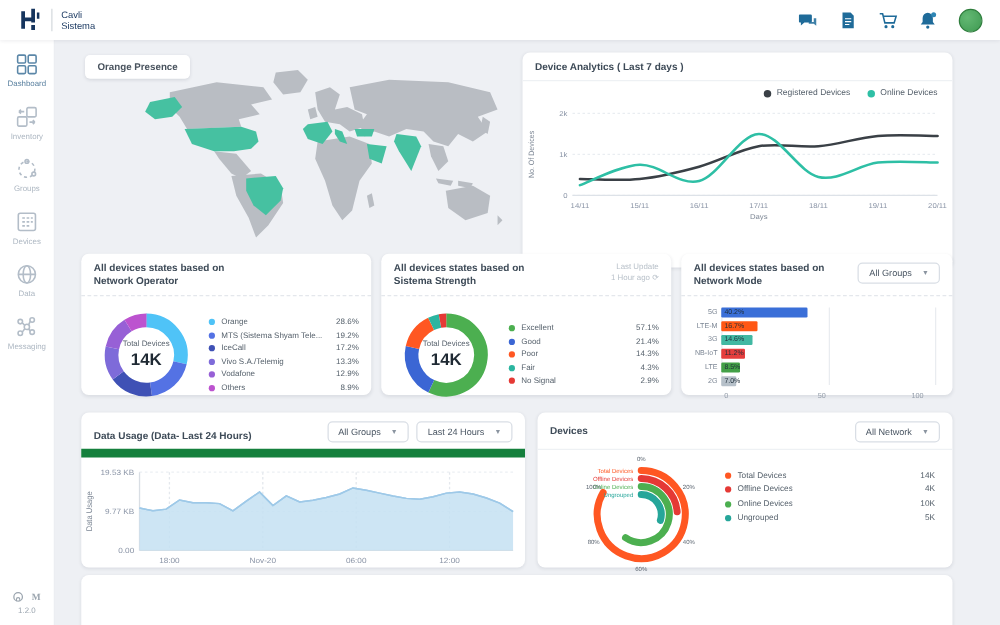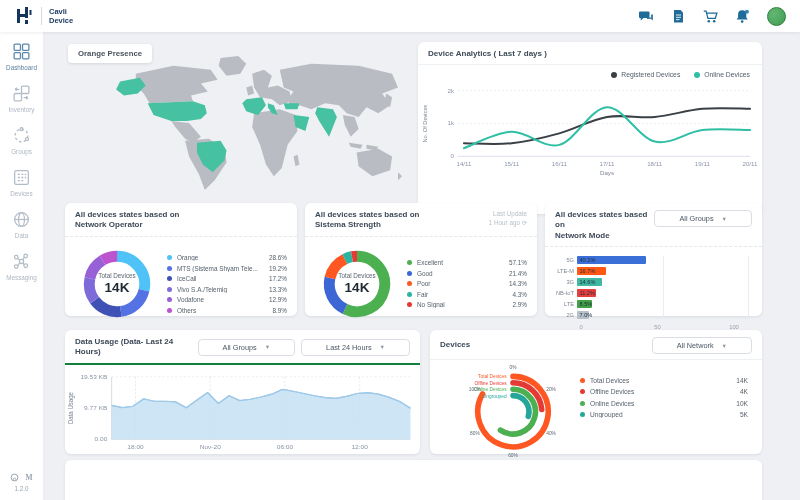--- a/index.html
+++ b/index.html
@@ -5,21 +5,21 @@
   *{box-sizing:border-box;margin:0;padding:0}
   html,body{width:800px;height:500px;overflow:hidden}
   body{font-family:"Liberation Sans",sans-serif;background:#eef0f4;position:relative}
 
   
   .navbar{position:absolute;top:0;left:0;right:0;height:32px;background:#fff;
     box-shadow:0 1px 3px rgba(20,30,50,.08);display:flex;align-items:center;
     justify-content:space-between;padding:0 14px;z-index:20}
   .logo{display:flex;align-items:center;gap:7px}
   .logo-sep{width:1px;height:18px;background:#d5dade}
-  .logo-text{font-size:7.5px;font-weight:bold;color:#16355e;line-height:1.25}
+  .logo-text{font-size:7.5px;font-weight:normal;color:#16355e;line-height:1.25}
   .nav-actions{display:flex;align-items:center;gap:17px}
   .nav-ico{width:15px;height:15px;display:inline-flex;cursor:pointer}
   .avatar{width:19px;height:19px;border-radius:50%;background:radial-gradient(circle at 35% 35%,#63b873,#3f9a52);border:1.5px solid #2e7d3c;cursor:pointer}
 
   
   .sidebar{position:absolute;top:32px;left:0;bottom:0;width:44px;background:#fff;
     border-right:1px solid #eceef2;display:flex;flex-direction:column;align-items:center;
     padding-top:10px;z-index:10}
   .side-item{display:flex;flex-direction:column;align-items:center;gap:3px;margin-bottom:13px;
     cursor:pointer;width:100%}
@@ -33,21 +33,21 @@
   .foot-icons .micon{font-size:7.5px;font-weight:bold;color:#9aa4ae;font-family:"Liberation Serif",serif}
   .version{font-size:6.3px;color:#9aa4ae;margin-top:3px}
 
   
   .main{position:absolute;top:32px;left:44px;right:0;bottom:0;overflow:hidden}
   .card{position:absolute;background:#fff;border-radius:6px;box-shadow:0 1px 3px rgba(25,35,55,.09)}
   .card-head{display:flex;justify-content:space-between;align-items:flex-start;
     padding:7px 10px 5px;border-bottom:1px dashed #e4e7ec}
   .card-title{font-size:8px;font-weight:bold;color:#3d4a57;line-height:1.3}
   .dd{display:flex;align-items:center;gap:8px;border:1px solid #d9dee5;border-radius:4px;
-    padding:3px 24px;font-size:7.3px;color:#4a5663;background:#fff;cursor:pointer;white-space:nowrap}
+    padding:3px 8px;font-size:7.3px;color:#4a5663;background:#fff;cursor:pointer;white-space:nowrap}
   .dd .chev{font-size:5.5px;color:#8a94a0}
 
   
   .chip{position:absolute;left:24px;top:12px;background:#fff;border-radius:4px;
     box-shadow:0 1px 3px rgba(25,35,55,.12);padding:5px 10px;font-size:7.8px;
     font-weight:bold;color:#49535e;z-index:5}
   .map{position:absolute;left:70px;top:22px}
   .land{fill:var(--map-base,#b9bdc3)}
   .hl{fill:var(--map-hl,#46c1a1)}
 
@@ -100,21 +100,21 @@
     <svg width="20" height="20" viewBox="0 0 20 20">
       <rect x="3" y="3" width="3" height="14" fill="#16355e"></rect>
       <rect x="11" y="1" width="3" height="11" fill="#16355e"></rect>
       <rect x="5" y="8" width="7" height="3" fill="#16355e"></rect>
       <rect x="11" y="14" width="3" height="4" fill="#16355e"></rect>
       <rect x="15.5" y="4" width="2" height="5" fill="#16355e"></rect>
     </svg>
     <div class="logo-sep"></div>
     <div class="logo-text">
       <div>Cavli</div>
-      <div>Device</div>
+      <div>Sistema</div>
     </div>
   </div>
   <div class="nav-actions">
     <span class="nav-ico">
       <svg viewBox="0 0 15 15" width="15" height="15">
           <path d="M1,2.5 h8.5 a1,1 0 0 1 1,1 v4.5 a1,1 0 0 1 -1,1 h-5 l-2.8,2.4 v-2.4 h-0.7 a1,1 0 0 1 -1,-1 v-4.5 a1,1 0 0 1 1,-1 z" fill="#1f6b99"></path>
           <path d="M12,5.5 h2 v6 l-2,-1.6 h-4 v-1.4 h4 z" fill="#1f6b99" opacity="0.85"></path>
         </svg>
     </span>
     <span class="nav-ico">
@@ -432,21 +432,21 @@
         </div>
         <div class="bar-axis">
           <span style="left:0%">0</span>
           <span style="left:50%">50</span>
           <span style="left:100%">100</span>
         </div>
       </div>
   </section>
 
   <section class="card" style="left:21px;top:298px;width:355px;height:124px">
-    <div class="card-head" style="border-bottom:2px solid #15803d;align-items:center">
+    <div class="card-head" style="border-bottom:7px solid #15803d;align-items:flex-end">
       <div class="card-title">Data Usage (Data- Last 24 Hours)</div>
       <div style="display:flex;gap:6px">
         <div class="dd">
           <span>All Groups</span>
             <span class="chev">▼</span>
         </div>
         <div class="dd">
           <span>Last 24 Hours</span>
             <span class="chev">▼</span>
         </div>

